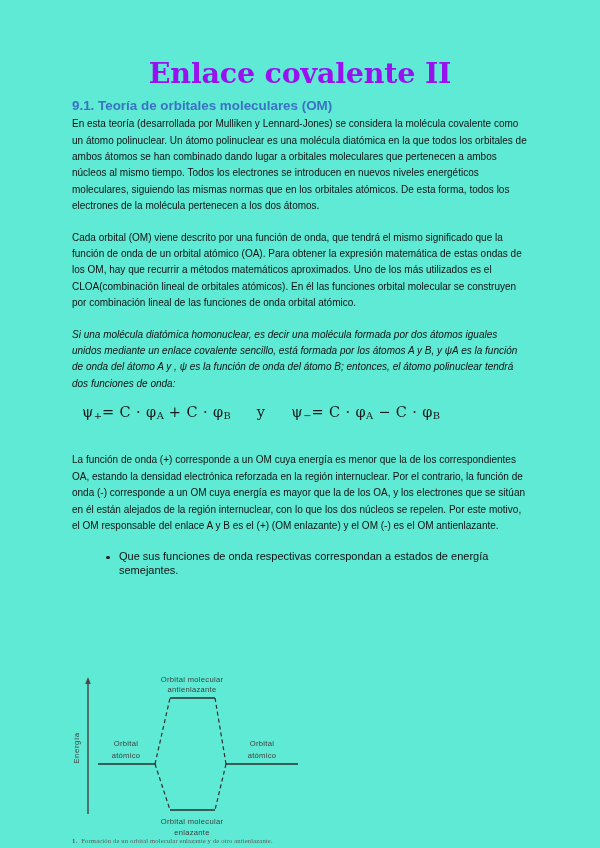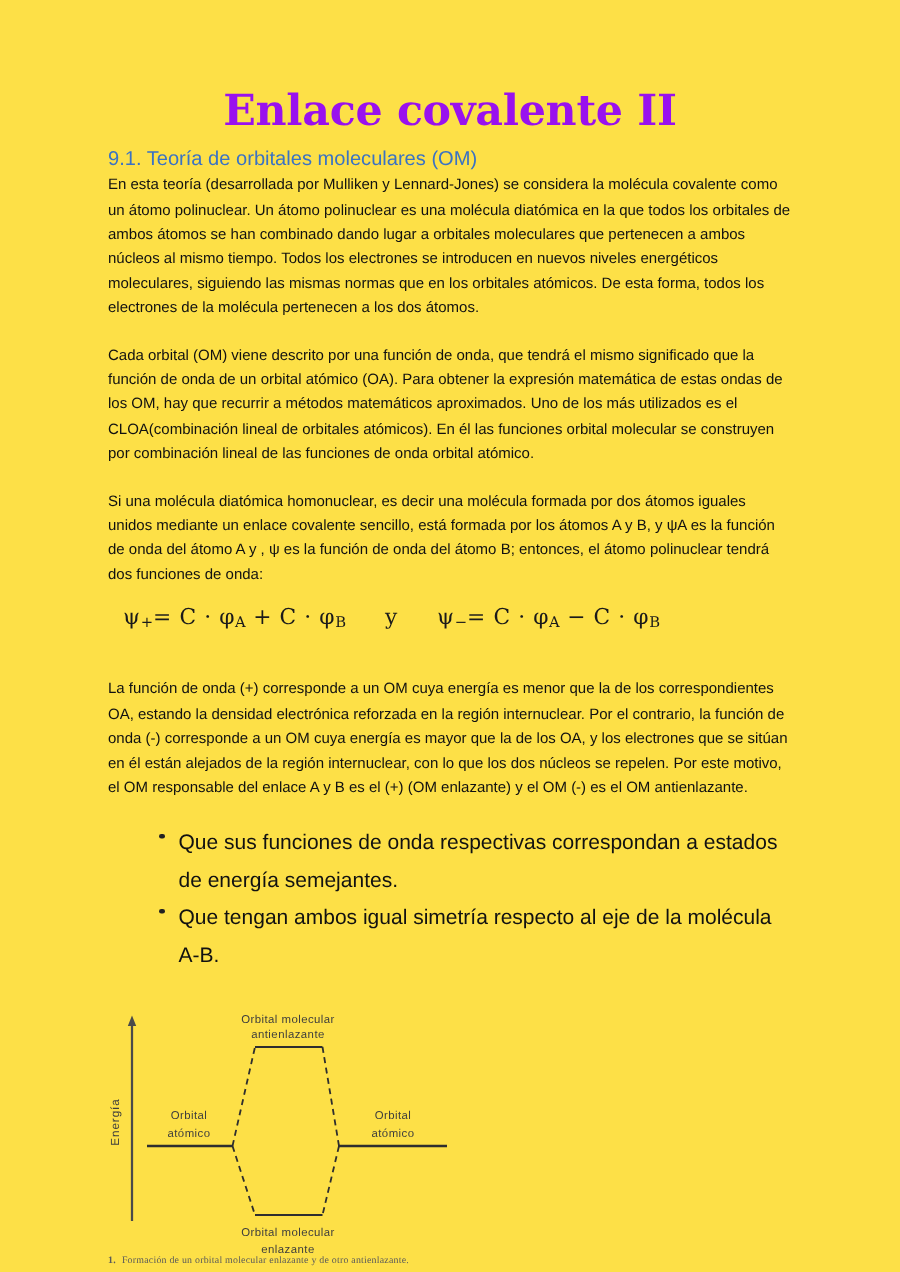--- a/index.html
+++ b/index.html
@@ -13,21 +13,21 @@
     position: relative;
     font-family: "Liberation Sans", sans-serif;
     color: #000000;
     overflow: hidden;
   }
   .page {
     position: absolute;
     left: 0; top: 0;
     width: 600px;
     height: 848px;
-    background: #fde047;
+    background: #5eead4;
   }
   .content {
     position: absolute;
     left: 72px;
     top: 58px;
     width: 456px;
   }
 
   
   .doc-title {
@@ -38,36 +38,36 @@
     letter-spacing: -0.2px;
     color: #9911ee;
     text-align: center;
     margin: 0 0 9px 0;
     white-space: nowrap;
   }
 
   
   .section-heading {
     font-family: "Liberation Sans", sans-serif;
-    font-weight: normal;
+    font-weight: bold;
     font-size: 13.4px;
     line-height: 1.25;
     color: #3a72c4;
     margin: 0 0 1px 0;
   }
 
   
   p.body {
     font-size: 10px;
     line-height: 16.4px;
     margin: 0 0 15px 0;
     text-align: left;
     color: #111111;
   }
-  p.tight { margin-bottom: 0; }
+  p.tight { margin-bottom: 0; font-style: italic; }
 
   
   .formula {
     font-family: "DejaVu Serif", "Liberation Serif", serif;
     font-size: 14.5px;
     margin: 12px 0 31px 10px;
     color: #1a1a1a;
     letter-spacing: 0.4px;
     white-space: nowrap;
   }
@@ -79,22 +79,22 @@
   }
 
   
   ul.conditions {
     margin: 1px 0 0 0;
     padding: 0 0 0 34px;
     list-style: none;
   }
   ul.conditions li {
     position: relative;
-    font-size: 14px;
-    line-height: 25px;
+    font-size: 11px;
+    line-height: 14px;
     padding-left: 13px;
     margin: 0 0 0 0;
     color: #111111;
   }
   ul.conditions li::before {
     content: "";
     position: absolute;
     left: 0;
     top: 6.5px;
     width: 3.6px;
@@ -166,21 +166,20 @@
       <span>ψ</span><sub>−</sub><span>= C · φ</span><sub>A</sub>
       <span>−</span>
       <span>C · φ</span><sub>B</sub>
     </div>
 
     <p class="body">La función de onda (+) corresponde a un OM cuya energía es menor que la de los correspondientes OA, estando la densidad electrónica reforzada en la región internuclear. Por el contrario, la función de onda (-) corresponde a un OM cuya energía es mayor que la de los OA, y los electrones que se sitúan en él están alejados de la región internuclear, con lo que los dos núcleos se repelen. Por este motivo, el OM responsable del enlace A y B es el (+) (OM enlazante) y el OM (-) es el OM antienlazante.</p>
 
 
     <ul class="conditions">
       <li>Que sus funciones de onda respectivas correspondan a estados de energía semejantes.</li>
-      <li>Que tengan ambos igual simetría respecto al eje de la molécula A-B.</li>
     </ul>
 
   </div>
 
   <div class="figure">
     <svg width="300" height="170" viewBox="0 0 300 170">
 
       <line x1="28" y1="10" x2="28" y2="142" stroke="#4a4a4a" stroke-width="1.5"></line>
       <polygon points="28,5 25.2,12 30.8,12" fill="#4a4a4a"></polygon>
 

